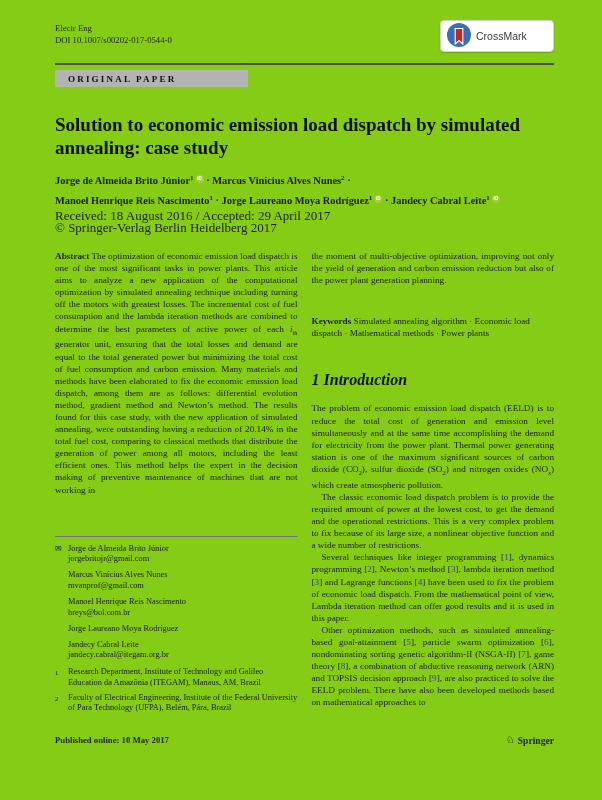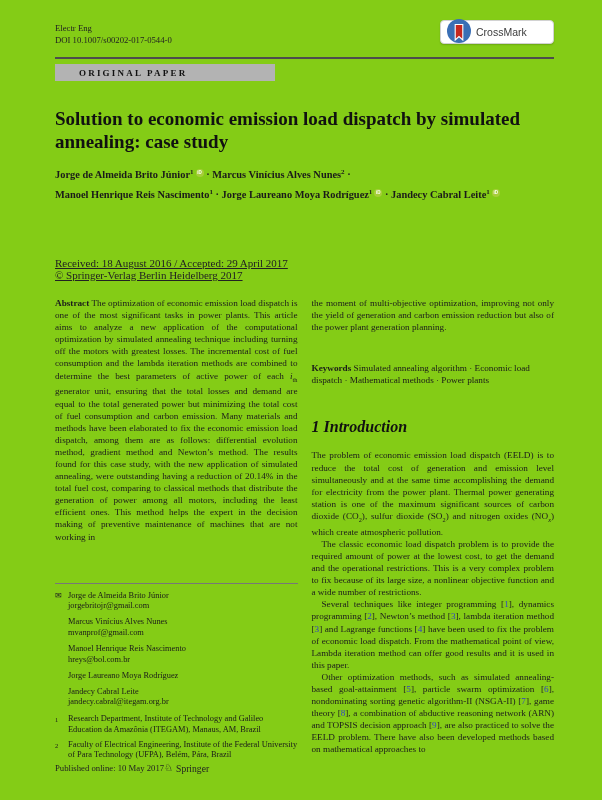--- a/index.html
+++ b/index.html
@@ -8,46 +8,46 @@
     width:602px; height:800px; background:#84cc16; position:relative;
     font-family:"Liberation Serif", serif; color:#1a1a1a; overflow:hidden;
     margin:0 auto;
   }
   .content { padding:22px 48px 0 55px; }
 
   
   .header-row { display:flex; justify-content:space-between; align-items:flex-start; }
   .journal-block { font-size:8.7px; line-height:12px; color:#222; }
   .crossmark-badge {
-    width:114px; height:24px; border:1px solid #d2d2d2; border-radius:4px;
+    width:114px; height:32px; border:1px solid #d2d2d2; border-radius:4px;
     background:#fff; display:flex; align-items:center; padding:2px 5px; gap:4px;
     box-shadow:0 1px 1.5px rgba(0,0,0,.18); margin-top:-2px; cursor:pointer;
   }
   .crossmark-badge .cm-label { font-family:"Liberation Sans", sans-serif; font-size:10.5px; color:#3c3c3c; }
   .header-rule { height:2px; background:#4d4d4d; margin-top:11px; }
   .article-type-bar {
-    margin-top:5px; width:220px; height:17px; background:#b3b3b3;
+    margin-top:5px; width:193px; height:17px; background:#b3b3b3;
     font-size:9px; font-weight:bold; letter-spacing:2.2px; color:#111;
-    display:flex; align-items:center; padding-left:24px;
+    display:flex; align-items:center; padding-left:13px;
   }
 
   
   .title { margin-top:26px; font-size:19px; font-weight:bold; line-height:23px; max-width:482px; color:#111; }
   .authors { margin-top:11px; font-size:10.4px; font-weight:bold; line-height:16.5px; }
   .authors sup { font-size:7px; vertical-align:super; }
   .orcid {
     display:inline-block; width:8px; height:8px; border-radius:50%;
     background:#a6ce39; color:#fff; font-family:"Liberation Sans", sans-serif;
     font-size:4.5px; font-weight:bold; text-align:center; line-height:8.5px;
     vertical-align:super; margin-left:2px; cursor:pointer;
   }
   .sep { font-weight:bold; }
 
   
-  .meta { margin-top:53px; font-size:11px; line-height:12px; color:#222;text-decoration:underline; }
+  .meta { font-size:13px; line-height:12px; color:#222; }
 
   
   .columns { display:flex; gap:14px; margin-top:16px; height:464px; }
   .col { width:243px; display:flex; flex-direction:column; }
   .body-p, .abs-p { font-size:9.2px; line-height:12.1px; text-align:justify; color:#1c1c1c; }
   .body-p.indent { text-indent:10px; }
   .abs-label, .kw-label { font-weight:bold; }
   .ref { color:#3243c8; cursor:pointer; }
   sub { font-size:6.3px; }
   sub.it, i.var { font-style:italic; }
@@ -59,21 +59,21 @@
   .fnote { margin-top:auto; }
   .fnote-rule { height:1px; background:#777; margin-bottom:7px; }
   .fn-entry { display:flex; margin-bottom:5.5px; font-size:8.4px; line-height:10.6px; }
   .fn-marker { width:13px; flex:none; font-size:8px; color:#222; }
   .fn-body { flex:1; }
   .aff-entry { display:flex; margin-top:4.5px; font-size:8.4px; line-height:10.6px; }
   .aff-sup { width:13px; flex:none; font-size:6.5px; vertical-align:super; padding-top:1px; }
   .aff-text { flex:1; }
 
   
-  .footer-row { display:flex; align-items:center; margin-top:2px; }
+  .footer-row { display:flex; justify-content:space-between; align-items:center; margin-top:21px;font-weight:bold; }
   .published { font-size:8.7px; color:#222; }
   .springer-mark { display:flex; align-items:center; gap:3px; font-size:9.6px; color:#222; }
   .springer-glyph { font-family:"DejaVu Sans", sans-serif; font-size:10px; line-height:10px; }
 </style>
 </head>
 <body>
 
 <div class="page">
   <div class="content">
 

